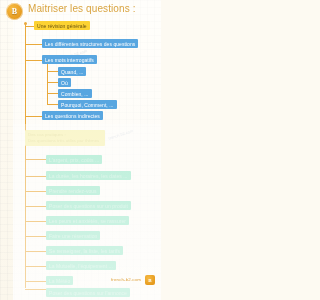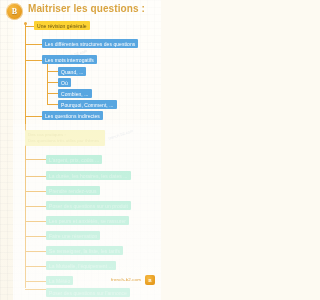--- a/index.html
+++ b/index.html
@@ -21,21 +21,21 @@
     background:radial-gradient(circle at 35% 30%,#f6b942,#e59a1e 70%,#cf8512);
     box-shadow:0 0 0 1px rgba(255,255,255,.5) inset;z-index:6;}
   .brandmark .bk{position:absolute;inset:0;display:flex;align-items:center;justify-content:center;
     color:#fff;font-size:8px;font-weight:bold;font-family:"Liberation Serif",serif;
     text-shadow:0 1px 1px rgba(0,0,0,.25);}
   .sidetext{position:absolute;left:-4px;top:26px;width:40px;
     transform:rotate(-90deg);transform-origin:left top;
     font-size:4px;letter-spacing:.4px;color:#e3a63c;white-space:nowrap;z-index:5;}
 
   
-  .title{position:absolute;left:28px;top:3px;font-size:10px;font-weight:bold;
+  .title{position:absolute;left:28px;top:3px;font-size:10px;font-weight:normal;
     color:#d9a441;letter-spacing:.1px;white-space:nowrap;}
 
   
   .vline{position:absolute;width:1.4px;background:#e9a93c;}
   .hline{position:absolute;height:1.4px;background:#e9a93c;}
   .dot{position:absolute;width:3px;height:3px;border-radius:50%;background:#e9a93c;}
 
   
   .node{position:absolute;font-size:5px;line-height:1.25;color:#fff;
     padding:1.5px 3px;border-radius:1px;white-space:nowrap;letter-spacing:.05px;}

